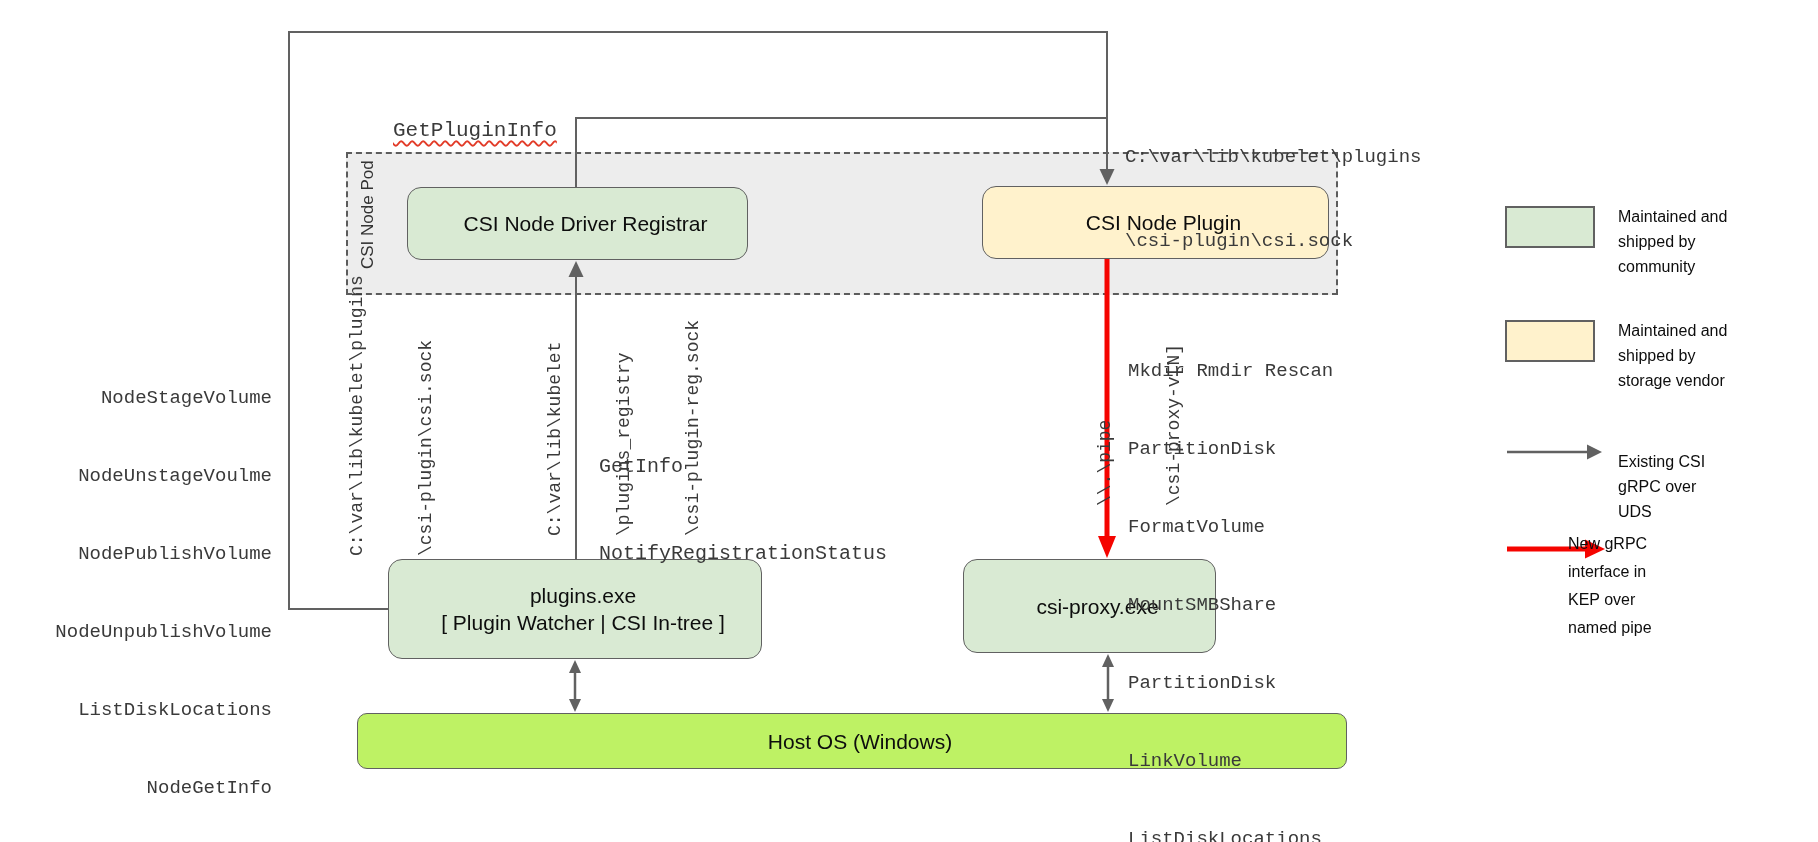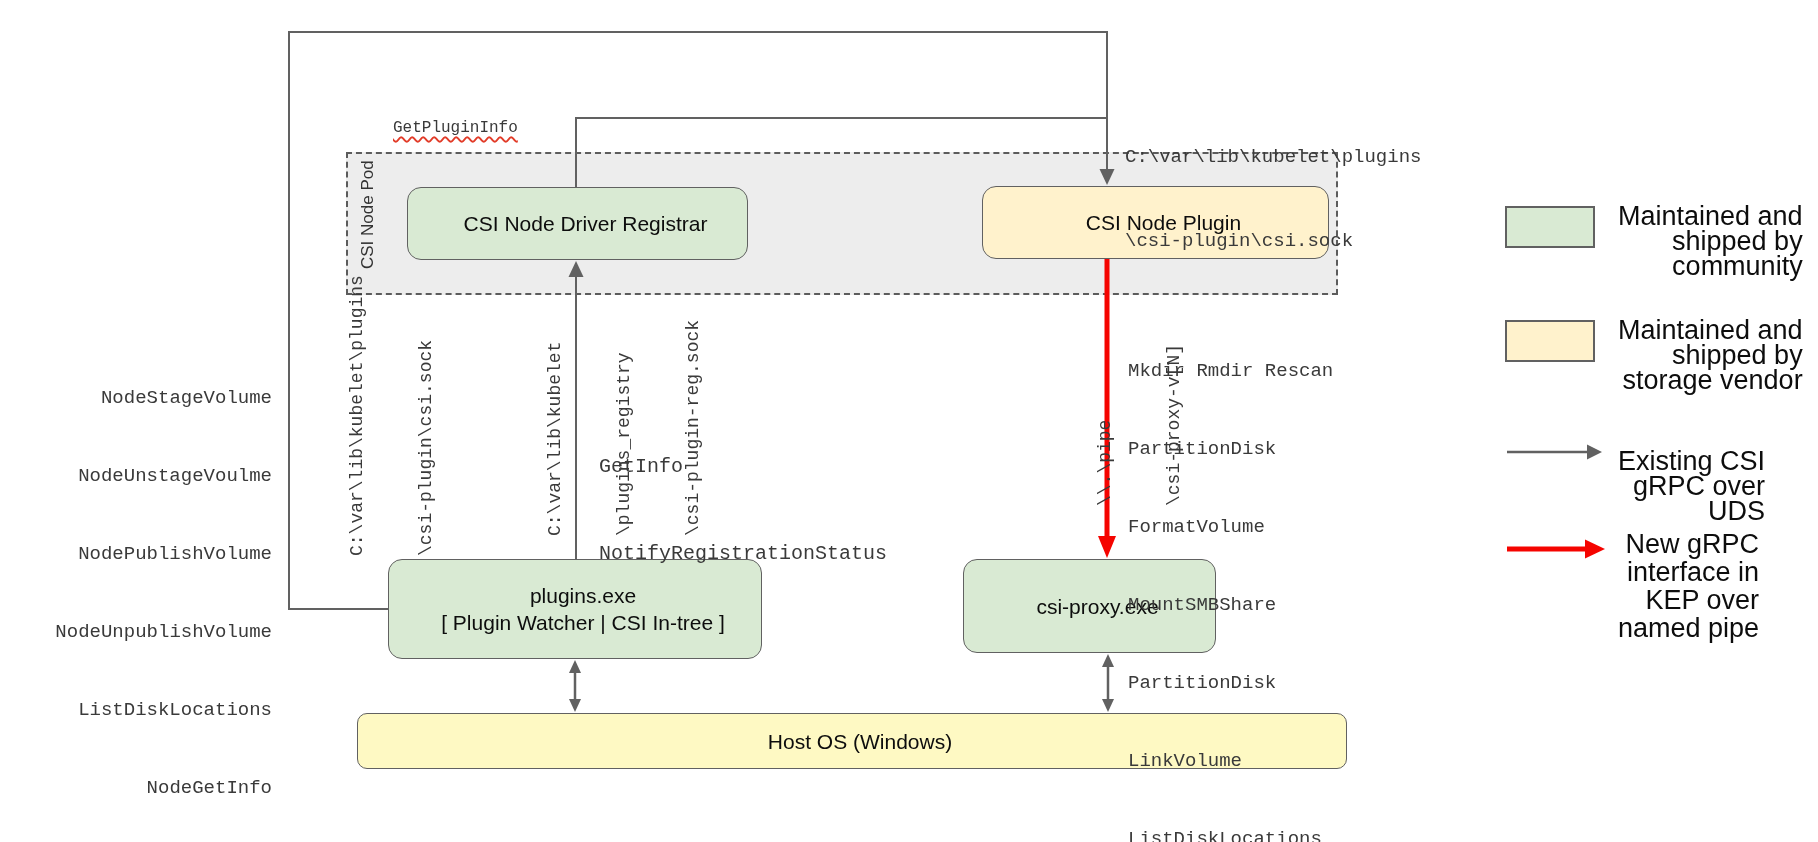--- a/index.html
+++ b/index.html
@@ -14,21 +14,21 @@
   
   .mono{font-family:"Liberation Mono","DejaVu Sans Mono",monospace;color:#3a3a3a;}
   .list{position:absolute;font-size:19px;line-height:26px;white-space:pre;z-index:4;}
   .rot{position:absolute;transform-origin:0 0;transform:rotate(-90deg);font-size:18px;line-height:23px;white-space:pre;z-index:4;}
   .rot div{height:23px;}
   .podlabel{font-family:"Liberation Sans",sans-serif;font-size:17px;color:#333;}
   .squiggle{text-decoration-line:underline;text-decoration-style:wavy;text-decoration-color:#e23b28;
             text-decoration-thickness:1.5px;text-underline-offset:4px;}
   
   .swatch{position:absolute;width:90px;height:42px;border:2px solid #616161;box-sizing:border-box;z-index:3;}
-  .legend-label{position:absolute;font-size:27px;line-height:25px;white-space:pre-line;color:#0d0d0d;z-index:4;text-align:right;}
+  .legend-label{position:absolute;font-size:16px;line-height:25px;white-space:pre-line;color:#0d0d0d;z-index:4;}
   svg{position:absolute;left:0;top:0;z-index:2;}
 </style>
 </head>
 <body>
 
 <div id="canvas">
 
   <div class="pod-box" style="left:346px;top:152px;width:992px;height:143px;"></div>
 
   <svg width="1818" height="842" viewBox="0 0 1818 842">
@@ -84,27 +84,27 @@
 
   <div class="node-box" style="left:388px;top:559px;width:374px;height:100px;background:#d9ead3;">
     <span>plugins.exe</span>
     <span>[ Plugin Watcher | CSI In-tree ]</span>
   </div>
 
   <div class="node-box" style="left:963px;top:559px;width:253px;height:94px;background:#d9ead3;">
     <span>csi-proxy.exe</span>
   </div>
 
-  <div class="node-box" style="left:357px;top:713px;width:990px;height:56px;background:#fef9c3;border-radius:10px;">
+  <div class="node-box" style="left:357px;top:713px;width:990px;height:56px;background:#bef264;border-radius:10px;">
     <span>Host OS (Windows)</span>
   </div>
 
   <div class="rot podlabel" style="left:356px;top:269px;">CSI Node Pod</div>
 
-  <div class="abs mono squiggle" style="left:393px;top:119px;font-size:16px;z-index:4;">GetPluginInfo</div>
+  <div class="abs mono squiggle" style="left:393px;top:119px;font-size:21px;z-index:4;">GetPluginInfo</div>
 
   <div class="abs mono" style="left:1125px;top:87px;font-size:19px;line-height:28px;white-space:pre;z-index:4;">
     <div>C:\var\lib\kubelet\plugins</div>
     <div>\csi-plugin\csi.sock</div>
   </div>
 
   <div class="abs mono" style="left:599px;top:394px;font-size:20px;line-height:29px;white-space:pre;z-index:4;">
     <div>GetInfo</div>
     <div>NotifyRegistrationStatus</div>
   </div>
@@ -155,18 +155,18 @@
 
   <div class="swatch" style="left:1505px;top:320px;background:#fff2cc;"></div>
   <div class="legend-label" style="left:1618px;top:318px;">Maintained and
 shipped by
 storage vendor</div>
 
   <div class="legend-label" style="left:1618px;top:449px;">Existing CSI
 gRPC over
 UDS</div>
 
-  <div class="legend-label" style="left:1618px;top:530px;line-height:28px;">New gRPC
+  <div class="legend-label" style="left:1568px;top:530px;line-height:28px;">New gRPC
 interface in
 KEP over
 named pipe</div>
 
 </div>
 
 </body></html>

